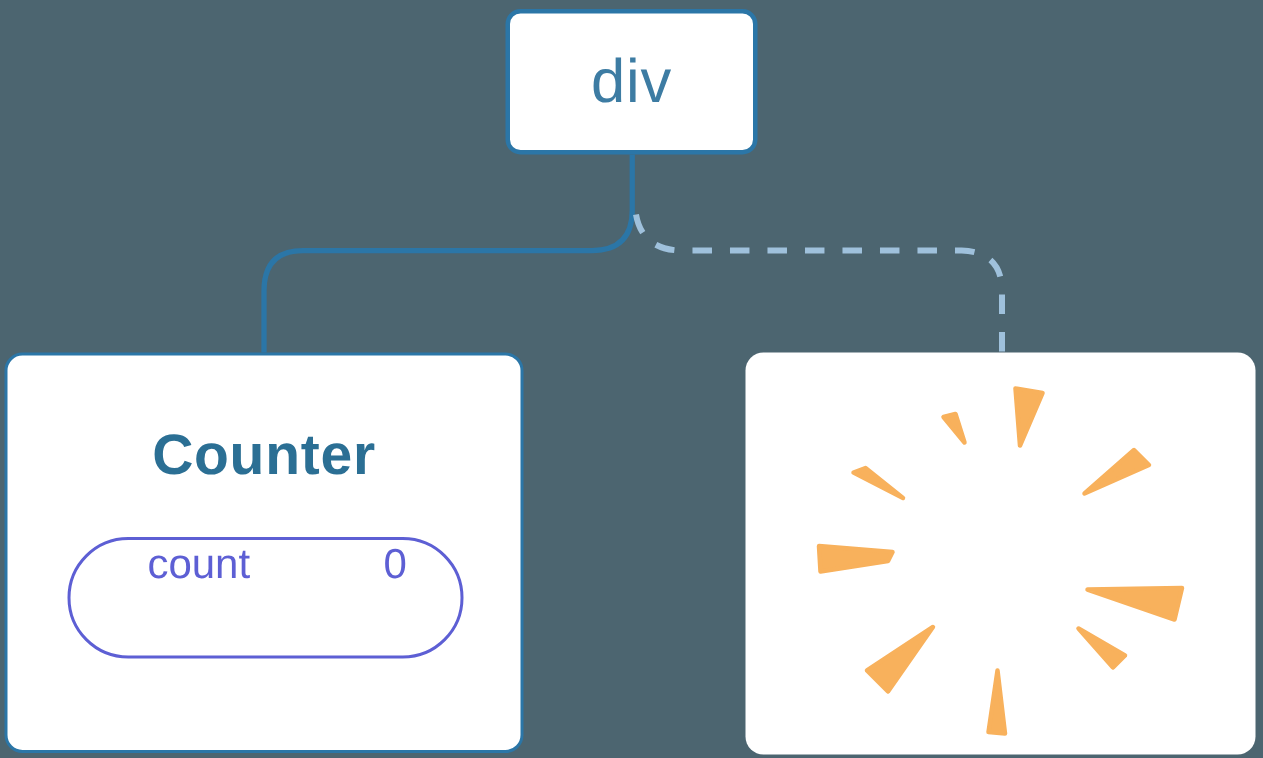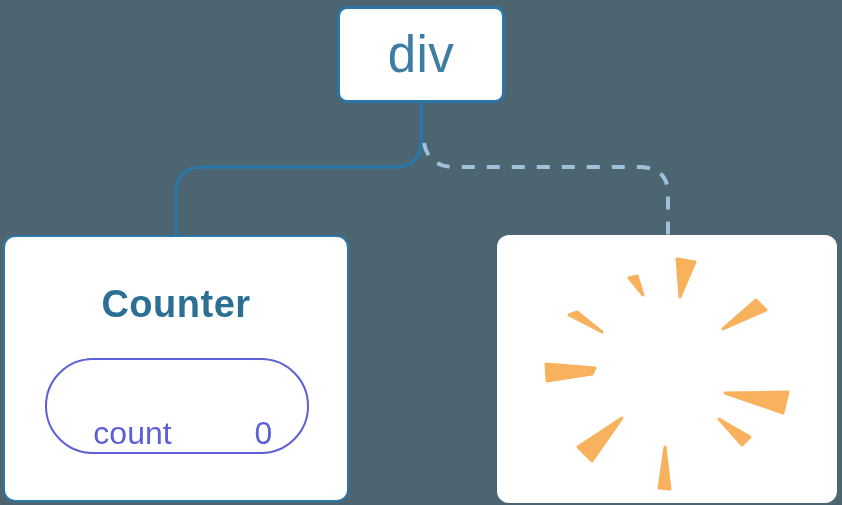--- a/index.html
+++ b/index.html
@@ -31,40 +31,40 @@
     border-radius:12px;
   }
   .node-root{
     left:337px;top:6px;width:168px;height:97px;
     border:3px solid var(--node-border);
     border-radius:10px;
     display:flex;align-items:center;justify-content:center;
   }
   .root-label{
     color:var(--root-label);
-    font-size:51px;font-weight:500;letter-spacing:.5px;
+    font-size:41px;font-weight:500;letter-spacing:.5px;
   }
   .node-counter{
     left:3px;top:235px;width:346px;height:267px;
     border:2.5px solid var(--node-border);
   }
   .counter-title{
     margin-top:46px;
     text-align:center;
     color:var(--title-color);
     font-size:38px;font-weight:700;letter-spacing:.5px;
   }
   .state-pill{
     position:absolute;left:40px;top:121px;
-    width:264px;height:96px;
+    width:264px;height:81px;
     border:2px solid var(--state-accent);
     border-radius:49px;
-    display:flex;align-items:flex-end;
+    display:flex;align-items:flex-start;
     color:var(--state-accent);
-    font-size:32px;
+    font-size:28px;
     background:var(--node-fill);
   }
   .pill-key{
     width:171px;
     display:flex;align-items:center;justify-content:center;
   }
   .pill-divider{
     width:0;border-left:2px solid var(--state-accent);
   }
   .pill-value{

